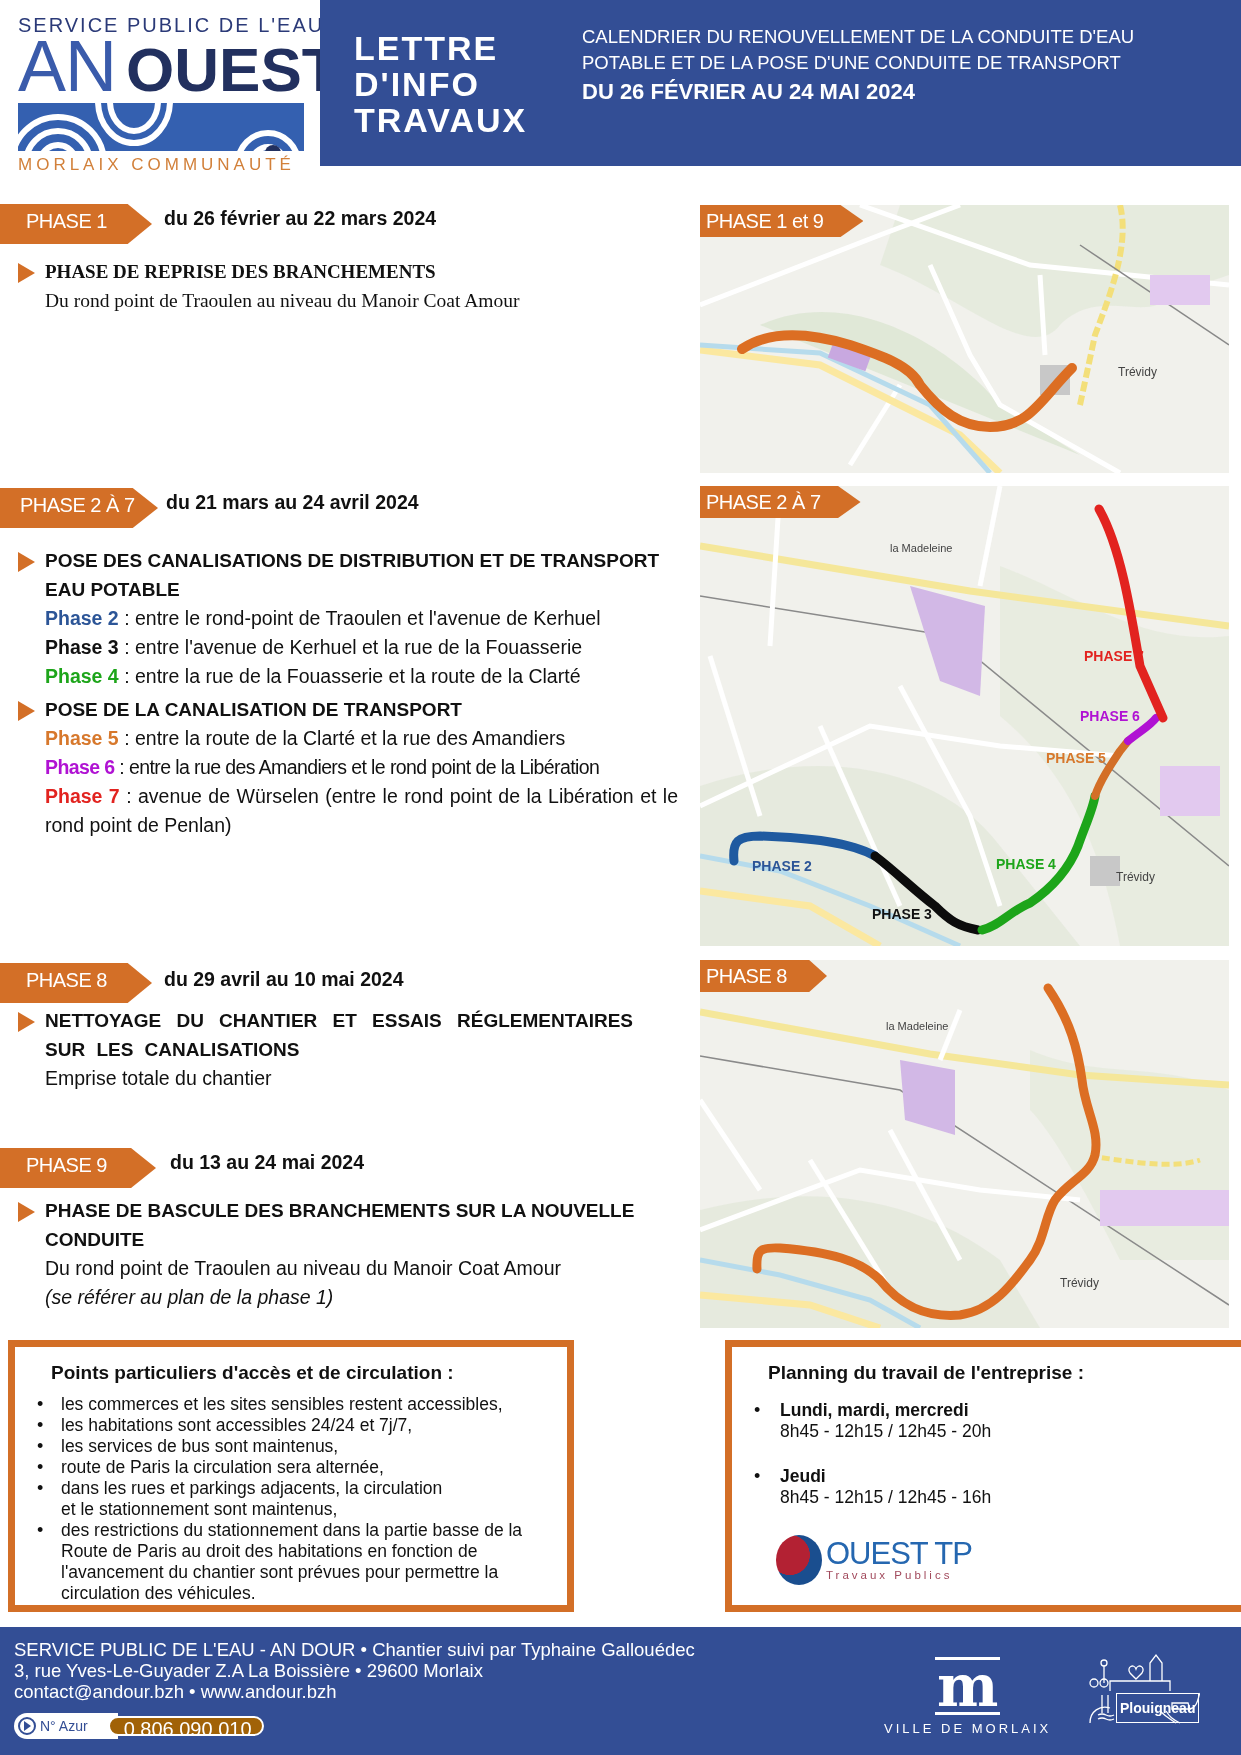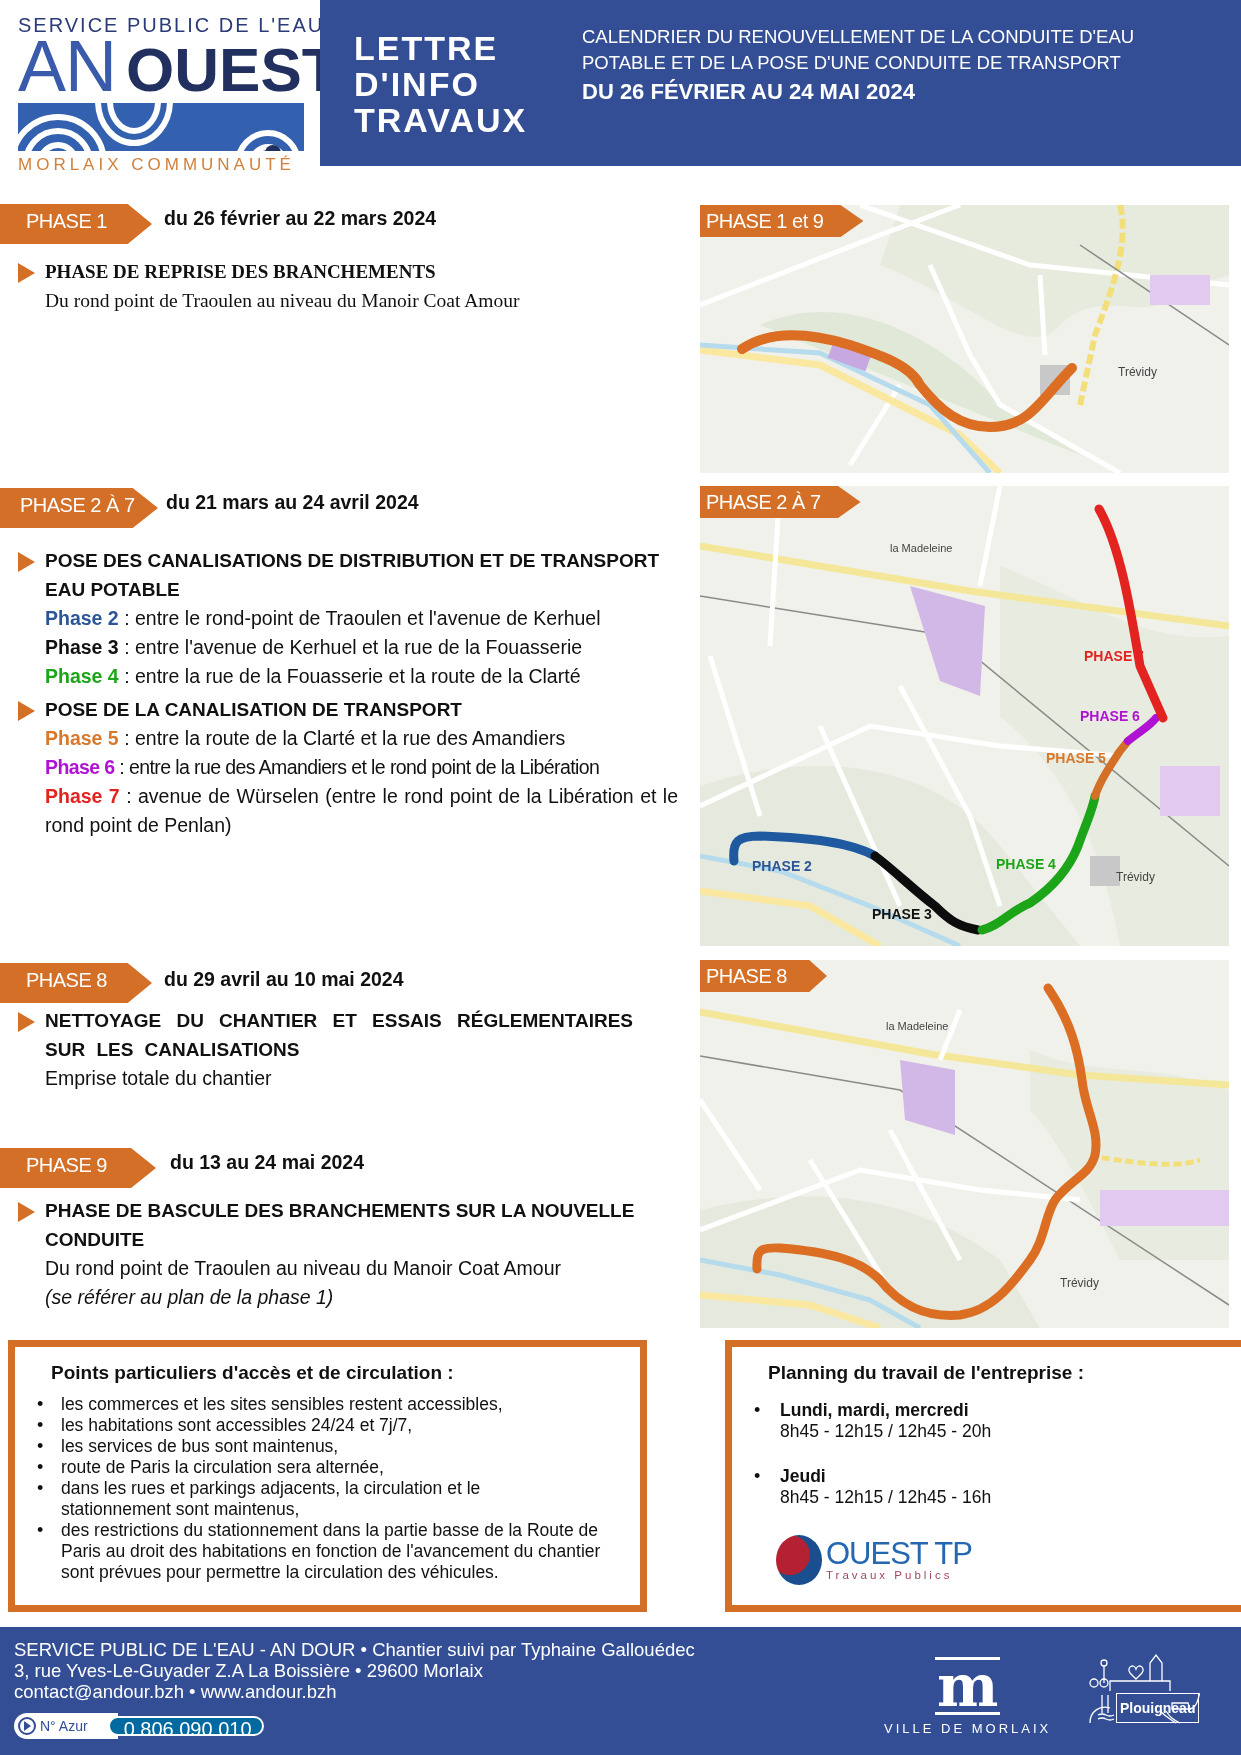--- a/index.html
+++ b/index.html
@@ -37,41 +37,41 @@
   .ph7 { color: #e2231f; font-weight: 700; }
 
   
   .map { position: absolute; left: 700px; width: 529px; background: #eef0ea; overflow: hidden; }
   .map svg { position: absolute; left: 0; top: 0; }
   .map .maptag { position: absolute; left: 0; top: 0; height: 32px; background: #d36f27; color: #fff; font-size: 20px; line-height: 32px; padding-left: 6px; padding-right: 40px; clip-path: polygon(0 0, 86% 0, 100% 50%, 86% 100%, 0 100%); letter-spacing: -0.5px; white-space: nowrap; }
   .maplabel { position: absolute; font-weight: 700; font-size: 14px; white-space: nowrap; }
 
   
   .box { position: absolute; top: 1340px; height: 272px; border: 7px solid #d36f27; background: #fff; }
-  .box.left { left: 8px; width: 639px; }
+  .box.left { left: 8px; width: 566px; }
   .box.right { left: 725px; width: 524px; }
   .box h3 { font-size: 19px; font-weight: 700; margin: 15px 0 0 36px; }
   .box ul { list-style: none; margin: 10px 0 0 20px; }
   .box.left li { position: relative; padding-left: 26px; font-size: 17.5px; line-height: 21px; }
   .box li .dot { position: absolute; left: 2px; top: 0; font-size: 18px; }
   .box.right li { position: relative; padding-left: 28px; font-size: 17.5px; line-height: 21px; margin-bottom: 24px; }
   .box.right li .day { font-weight: 700; }
   .ouest { position: absolute; left: 44px; top: 188px; display: flex; align-items: center; gap: 4px; }
   .ouest .circle { width: 46px; height: 50px; border-radius: 50%; background: radial-gradient(circle at 30% 40%, #b32133 0 45%, #1a4e8f 46%); }
   .ouest .txt1 { font-size: 31px; color: #2567b0; line-height: 30px; letter-spacing: -1px; }
   .ouest .txt2 { font-size: 11.5px; color: #a1495c; letter-spacing: 3px; }
 
   
   .footer { position: absolute; left: 0; top: 1627px; width: 1241px; height: 128px; background: #334e95; color: #fff; }
   .footer .lines { position: absolute; left: 14px; top: 12px; font-size: 18.5px; line-height: 21px; }
   .azur { position: absolute; left: 14px; top: 86px; height: 26px; display: flex; align-items: center; }
   .azur .left { background: #fff; color: #334e95; border-radius: 13px 0 0 13px; height: 26px; padding: 0 30px 0 4px; display: flex; align-items: center; gap: 4px; font-size: 14px; }
   .azur .play { width: 18px; height: 18px; border-radius: 50%; border: 2px solid #334e95; position: relative; }
   .azur .play::after { content: ""; position: absolute; left: 4px; top: 2px; border-top: 5px solid transparent; border-bottom: 5px solid transparent; border-left: 7px solid #334e95; }
-  .azur .num { border: 2px solid #fff; border-left: none; border-radius: 0 13px 13px 0; height: 16px; padding: 0 10px 16px 14px; font-size: 20px; line-height: 22px; margin-left: -10px; background: #0369a1; border-radius: 13px; border-left: 2px solid #fff; }
+  .azur .num { border: 2px solid #fff; border-left: none; border-radius: 0 13px 13px 0; height: 16px; padding: 0 10px 16px 14px; font-size: 20px; line-height: 22px; margin-left: -10px; background: #a16207; border-radius: 13px; border-left: 2px solid #fff; }
   .morlaix { position: absolute; left: 884px; top: 30px; text-align: center; }
   .morlaix .m { font-family: "DejaVu Serif", serif; font-size: 58px; font-weight: 700; line-height: 52px; border-top: 3px solid #fff; border-bottom: 3px solid #fff; display: inline-block; padding: 0 2px; }
   .morlaix .v { font-size: 13px; letter-spacing: 3px; margin-top: 6px; }
   .plouigneau { position: absolute; left: 1080px; top: 26px; width: 120px; height: 80px; }
   .plouigneau .lbl { position: absolute; left: 36px; top: 40px; border: 1.5px solid #fff; font-size: 14px; font-weight: 700; padding: 6px 3px; }
 </style>
 </head>
 <body>
 
 <div class="header">

